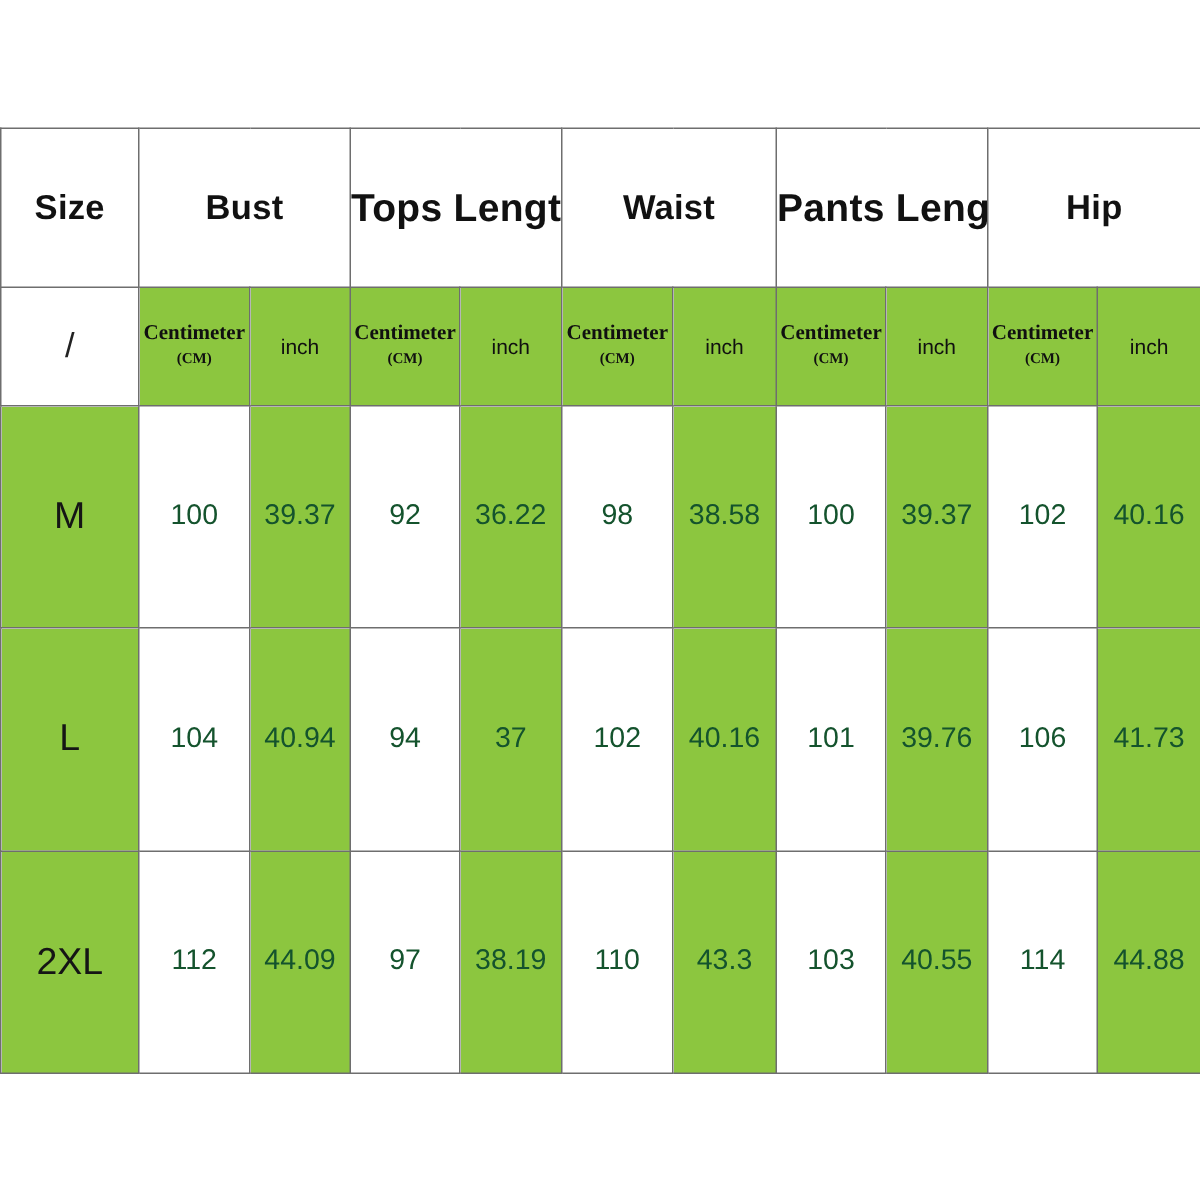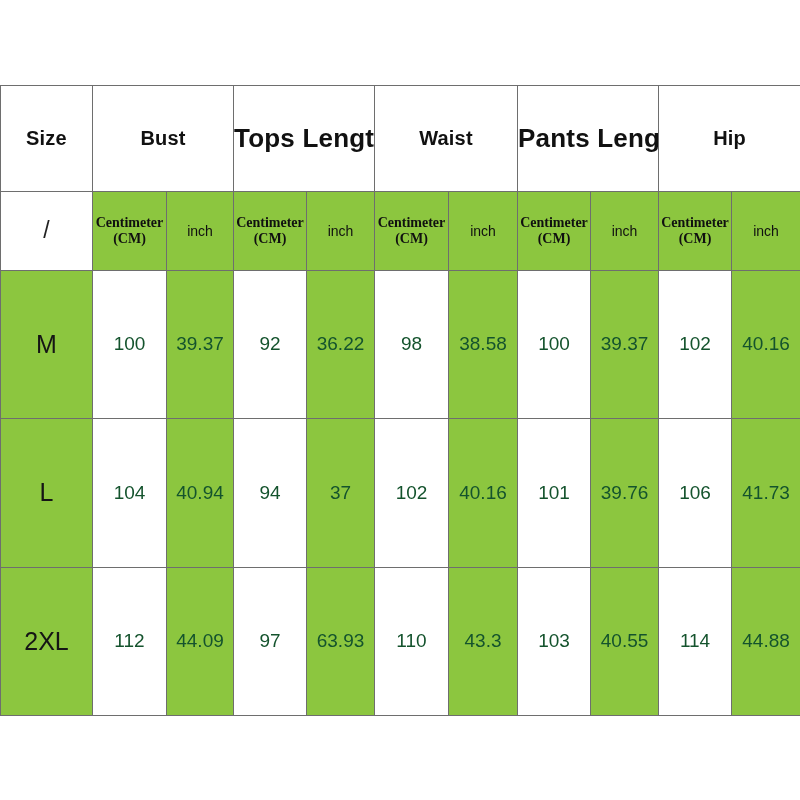--- a/index.html
+++ b/index.html
@@ -56,21 +56,21 @@
   tr.row-en    { height: 57px; }
   tr.row-zh    { height: 54px; }
   tr.row-units { height: 42px; }
   tr.row-data  { height: 79.6px; }
 
   
   .bg-green { background: #8cc63f; }
   .bg-white { background: #ffffff; }
 
   .en-head {
-    font-size: 20px;
+    font-size: 23px;
     font-weight: 700;
     letter-spacing: 0.2px;
     color: #111111;
   }
   .en-head.small { font-size: 26px; }
 
   .zh-head {
     font-size: 21px;
     font-weight: 700;
     color: #111111;
@@ -83,21 +83,21 @@
   }
 
   .unit-cm {
     font-size: 14px;
     font-weight: 700;
     line-height: 1.12;
     font-family: "Liberation Serif", serif;
     color: #101010;
     white-space: normal;
   }
-  .unit-cm .u2 { font-size: 14px; }
+  .unit-cm .u2 { font-size: 10px; }
 
   .unit-in {
     font-size: 14px;
     font-weight: 400;
     color: #101010;
   }
 
   .size-label {
     font-size: 25px;
     font-weight: 400;
@@ -201,21 +201,21 @@
         <td class="bg-white val">106</td>
         <td class="bg-green val">41.73</td>
       </tr>
 
 
       <tr class="row-data">
         <td class="bg-green size-label">2XL</td>
         <td class="bg-white val">112</td>
         <td class="bg-green val">44.09</td>
         <td class="bg-white val">97</td>
-        <td class="bg-green val">63.93</td>
+        <td class="bg-green val">38.19</td>
         <td class="bg-white val">110</td>
         <td class="bg-green val">43.3</td>
         <td class="bg-white val">103</td>
         <td class="bg-green val">40.55</td>
         <td class="bg-white val">114</td>
         <td class="bg-green val">44.88</td>
       </tr>
 
 
 

